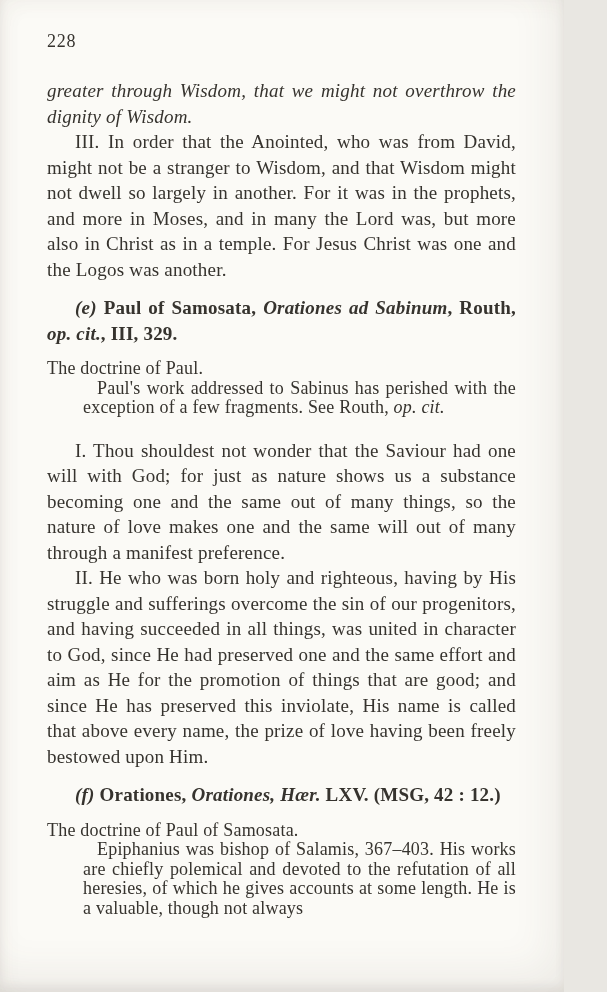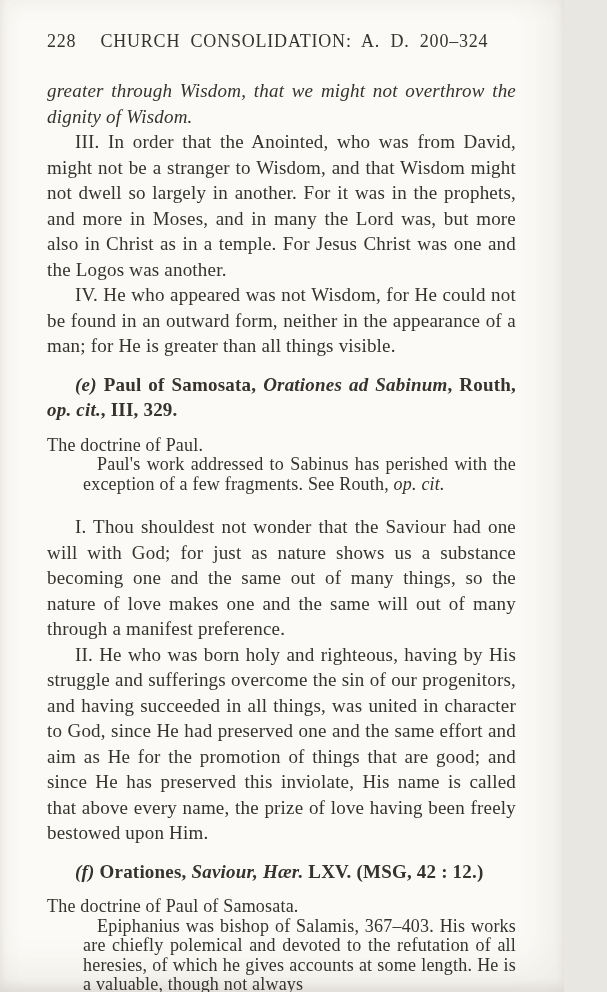--- a/index.html
+++ b/index.html
@@ -51,40 +51,38 @@
   .notes p.nbody { text-indent: 14px; margin-left: 36px; }
   .it { font-style: italic; }
 </style>
 </head>
 <body>
 
 <div class="page">
 
   <div class="header">
     <span class="pagenum">228</span>
-    <span class="title">CHURCH CONSOLIDATION: A. D. 200–324</span>
   </div>
 
   <p class="noindent">greater through Wisdom, that we might not overthrow the dignity of Wisdom.</p>
 
   <p>III. In order that the Anointed, who was from David, might not be a stranger to Wisdom, and that Wisdom might not dwell so largely in another. For it was in the prophets, and more in Moses, and in many the Lord was, but more also in Christ as in a temple. For Jesus Christ was one and the Logos was another.</p>
 
-  <p>IV. He who appeared was not Wisdom, for He could not be found in an outward form, neither in the appearance of a man; for He is greater than all things visible.</p>
 
   <p class="citation"><span class="it">(e) </span><span>Paul of Samosata, </span><span class="it">Orationes ad Sabinum</span><span>, Routh, </span><span class="it">op. cit.</span><span>, III, 329.</span></p>
 
   <div class="notes">
     <p>The doctrine of Paul.</p>
     <p class="nbody"><span>Paul's work addressed to Sabinus has perished with the exception of a few fragments. See Routh, </span><span class="it">op. cit.</span></p>
   </div>
 
   <p>I. Thou shouldest not wonder that the Saviour had one will with God; for just as nature shows us a substance becoming one and the same out of many things, so the nature of love makes one and the same will out of many through a manifest preference.</p>
 
   <p>II. He who was born holy and righteous, having by His struggle and sufferings overcome the sin of our progenitors, and having succeeded in all things, was united in character to God, since He had preserved one and the same effort and aim as He for the promotion of things that are good; and since He has preserved this inviolate, His name is called that above every name, the prize of love having been freely bestowed upon Him.</p>
 
-  <p class="citation"><span class="it">(f) </span><span>Orationes, </span><span class="it">Saviour, Hær.</span><span> LXV. (MSG, 42 : 12.)</span></p>
+  <p class="citation"><span class="it">(f) </span><span>Orationes, </span><span class="it">Orationes, Hær.</span><span> LXV. (MSG, 42 : 12.)</span></p>
 
   <div class="notes">
     <p>The doctrine of Paul of Samosata.</p>
     <p class="nbody">Epiphanius was bishop of Salamis, 367–403. His works are chiefly polemical and devoted to the refutation of all heresies, of which he gives accounts at some length. He is a valuable, though not always</p>
   </div>
 
 </div>
 
 </body></html>

